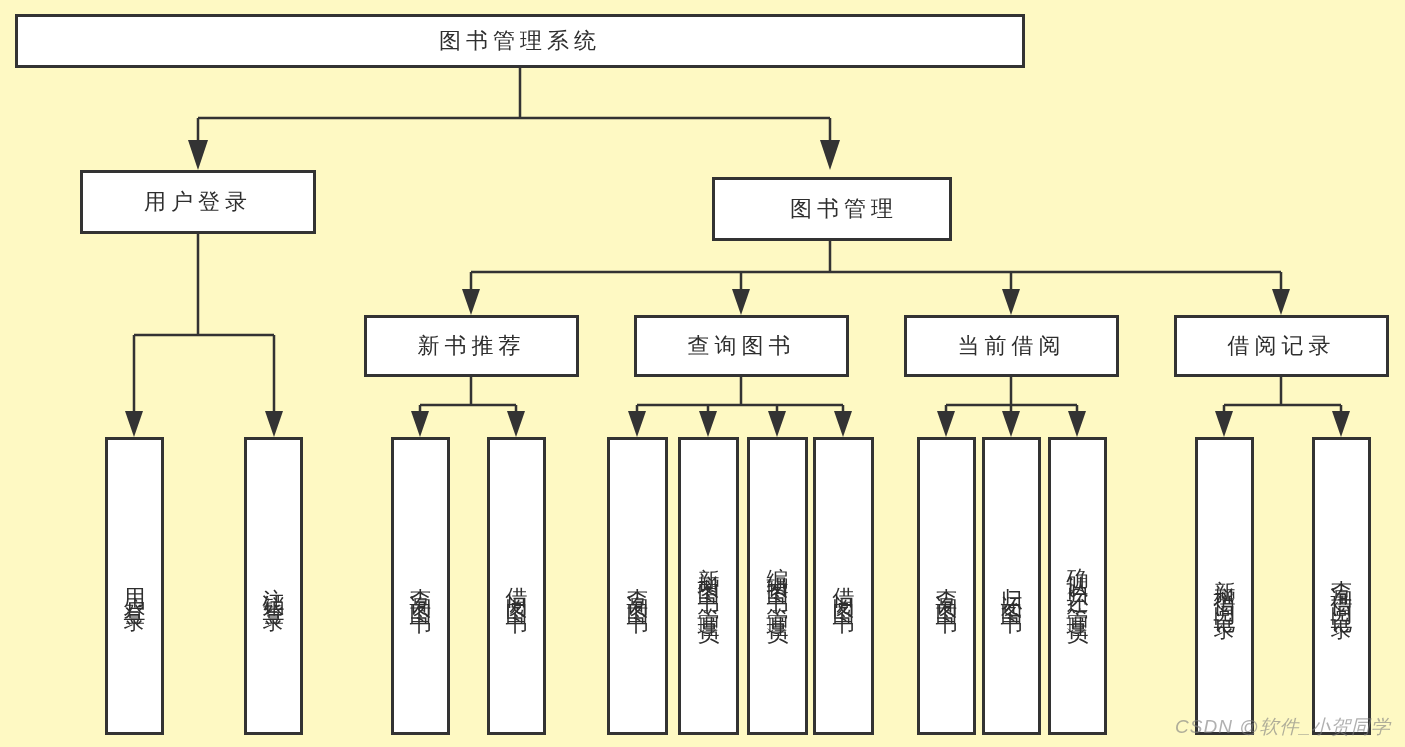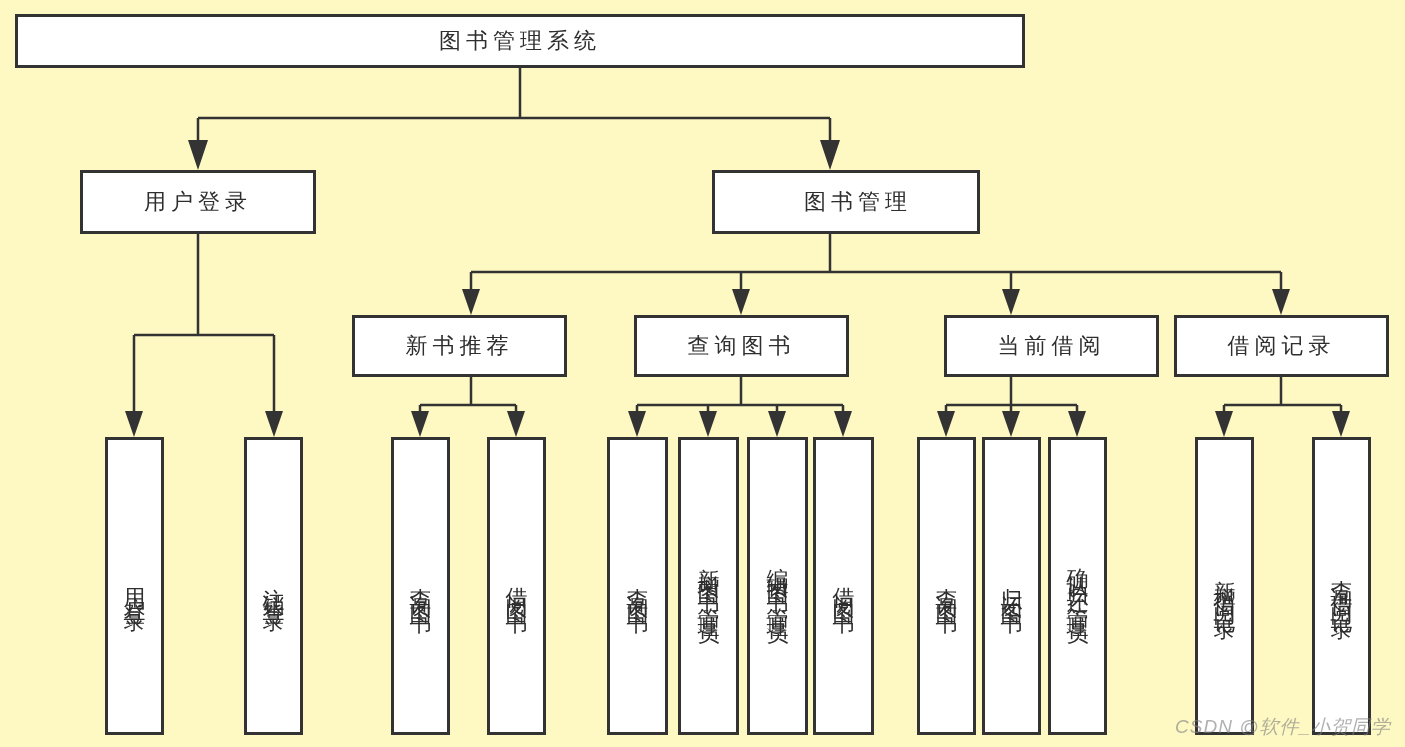--- a/index.html
+++ b/index.html
@@ -89,31 +89,31 @@
     </g>
   </svg>
 
   <div class="box" style="left:15px; top:14px; width:1010px; height:54px;">
     <span>图书管理系统</span>
   </div>
 
   <div class="box" style="left:80px; top:170px; width:236px; height:64px;">
     <span>用户登录</span>
   </div>
-  <div class="box" style="left:712px; top:170px; width:268px; height:64px;padding-left:24px;">
+  <div class="box" style="left:712px; top:177px; width:240px; height:64px;padding-left:24px;">
     <span>图书管理</span>
   </div>
 
-  <div class="box lvl2" style="left:352px;font-family:Liberation Serif, serif;">
+  <div class="box lvl2" style="left:364px;font-family:Liberation Serif, serif;">
     <span>新书推荐</span>
   </div>
   <div class="box lvl2" style="left:634px;">
     <span>查询图书</span>
   </div>
-  <div class="box lvl2" style="left:904px;margin-left:40px;">
+  <div class="box lvl2" style="left:904px;">
     <span>当前借阅</span>
   </div>
   <div class="box lvl2" style="left:1174px;">
     <span>借阅记录</span>
   </div>
 
   <div class="box leaf" style="left:105px;">
     <div class="vtext">用户登录</div>
   </div>
   <div class="box leaf" style="left:244px;">

